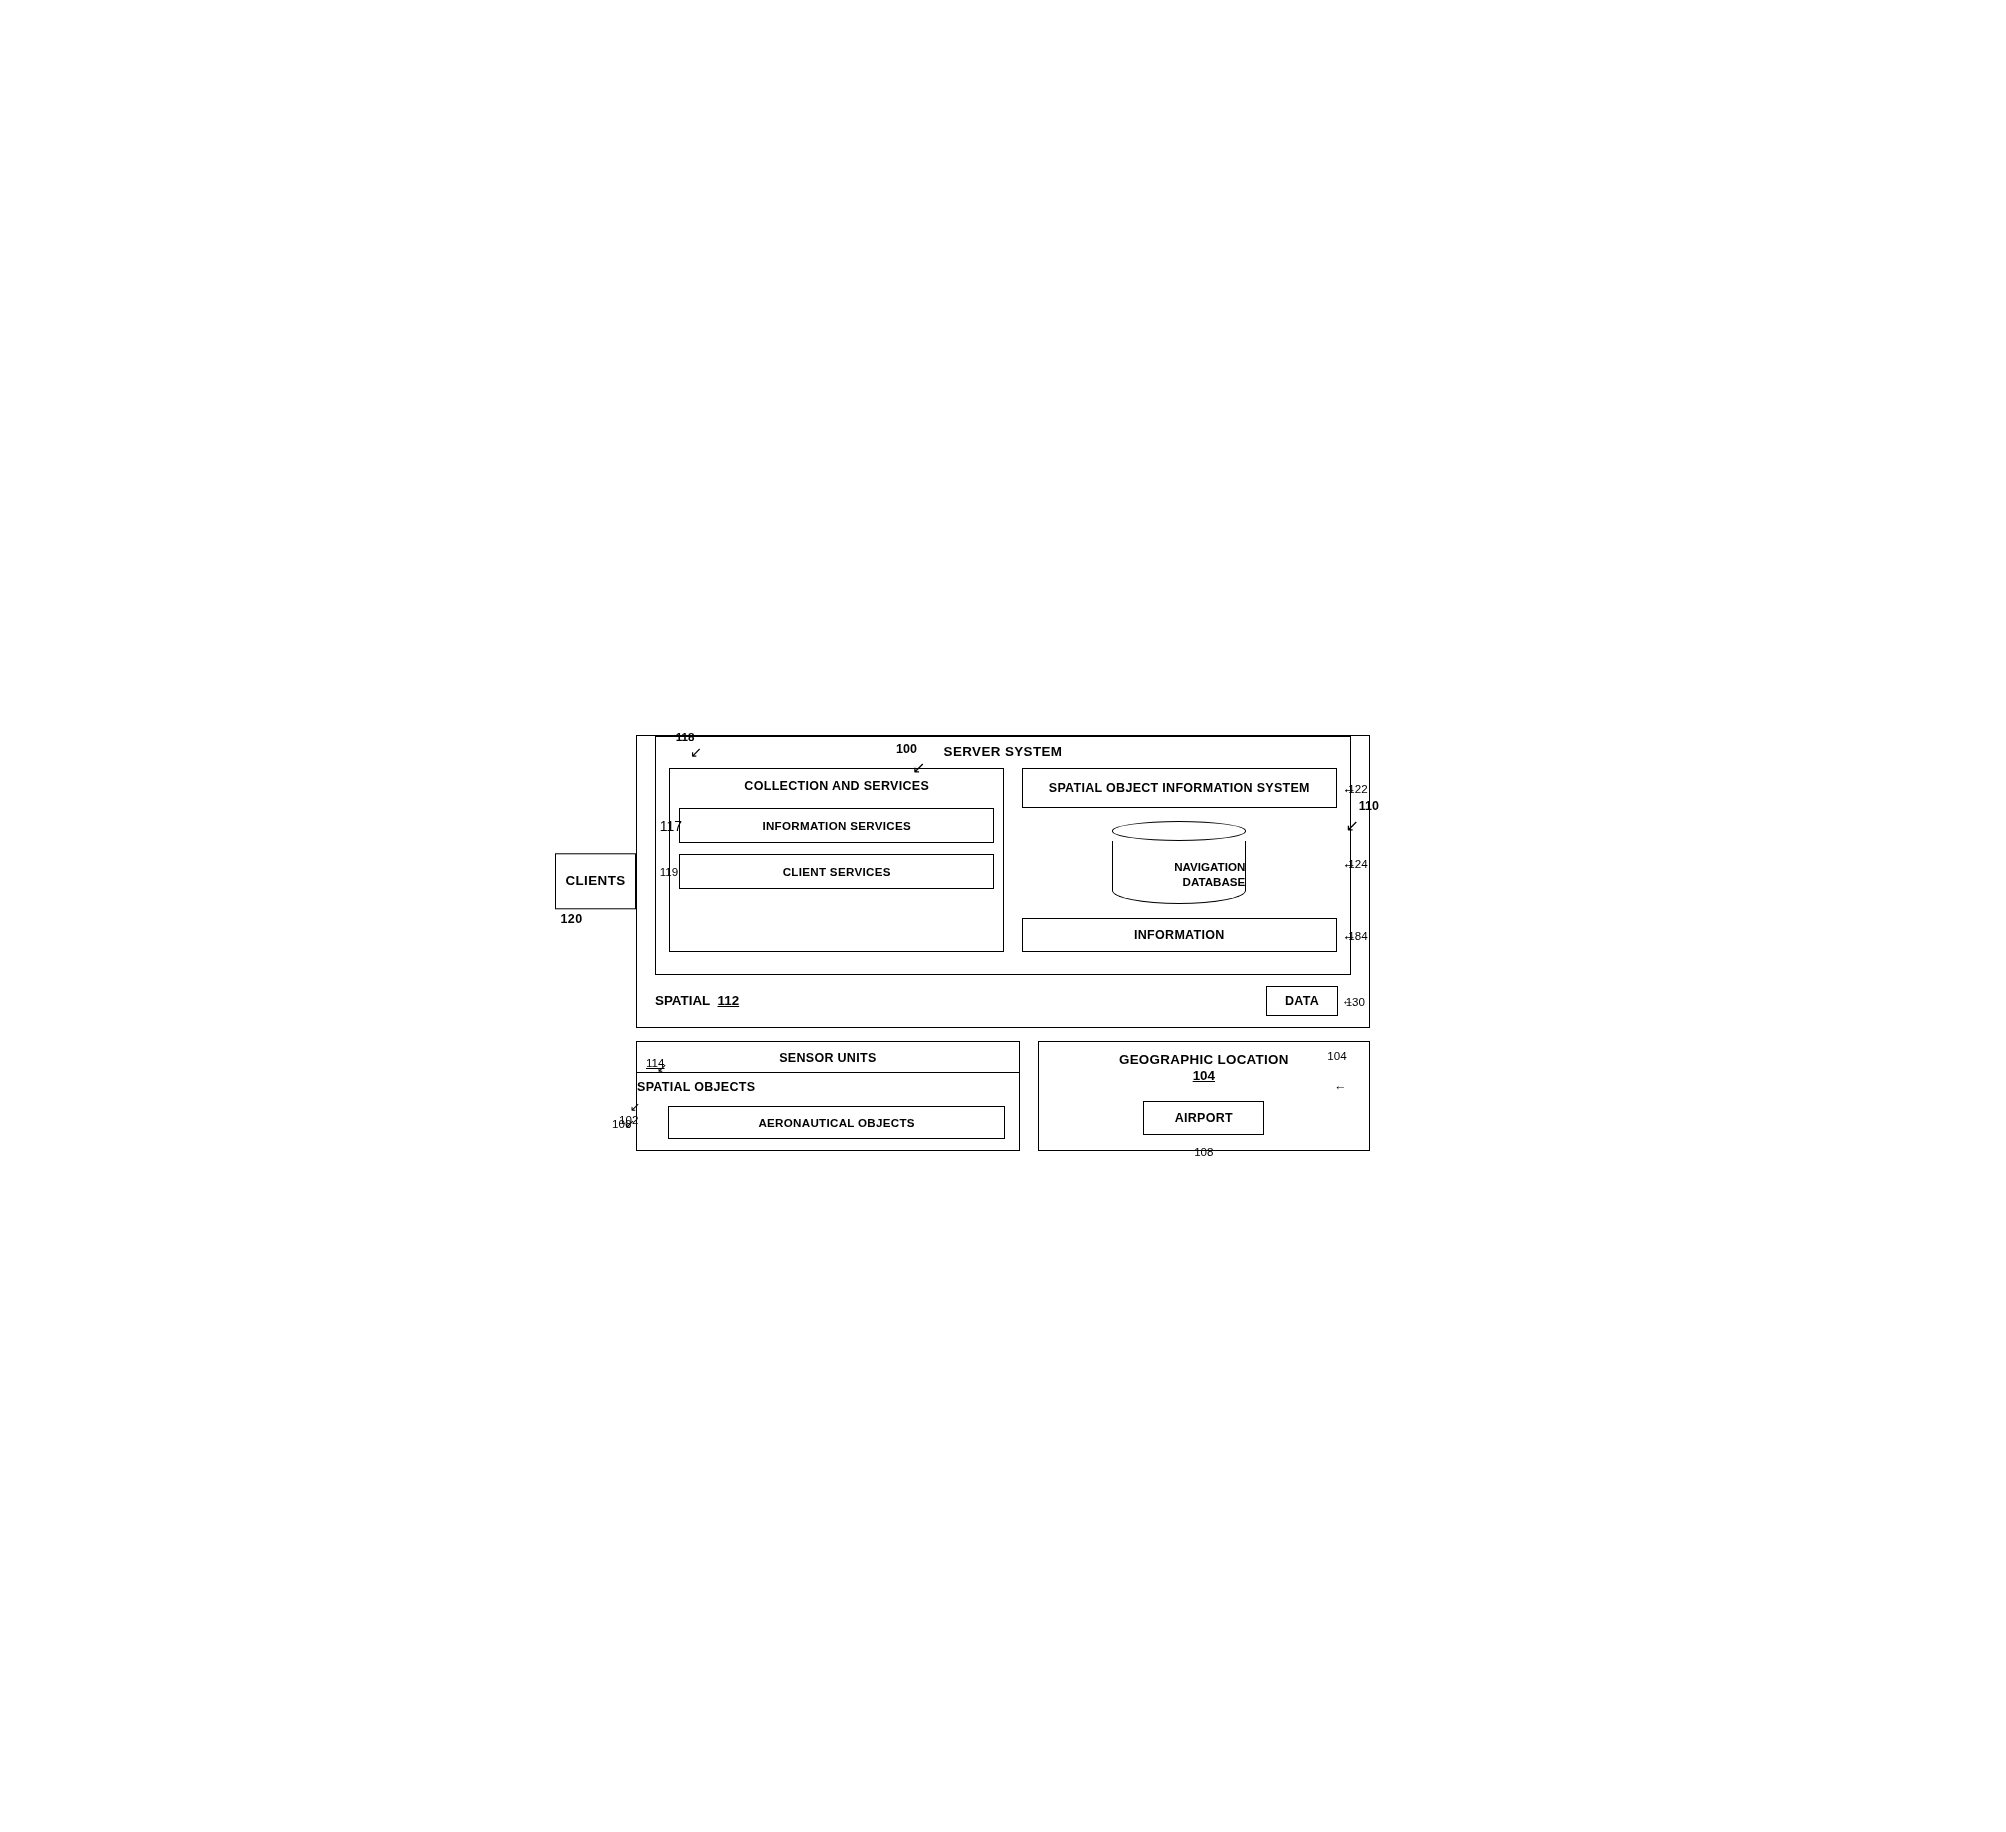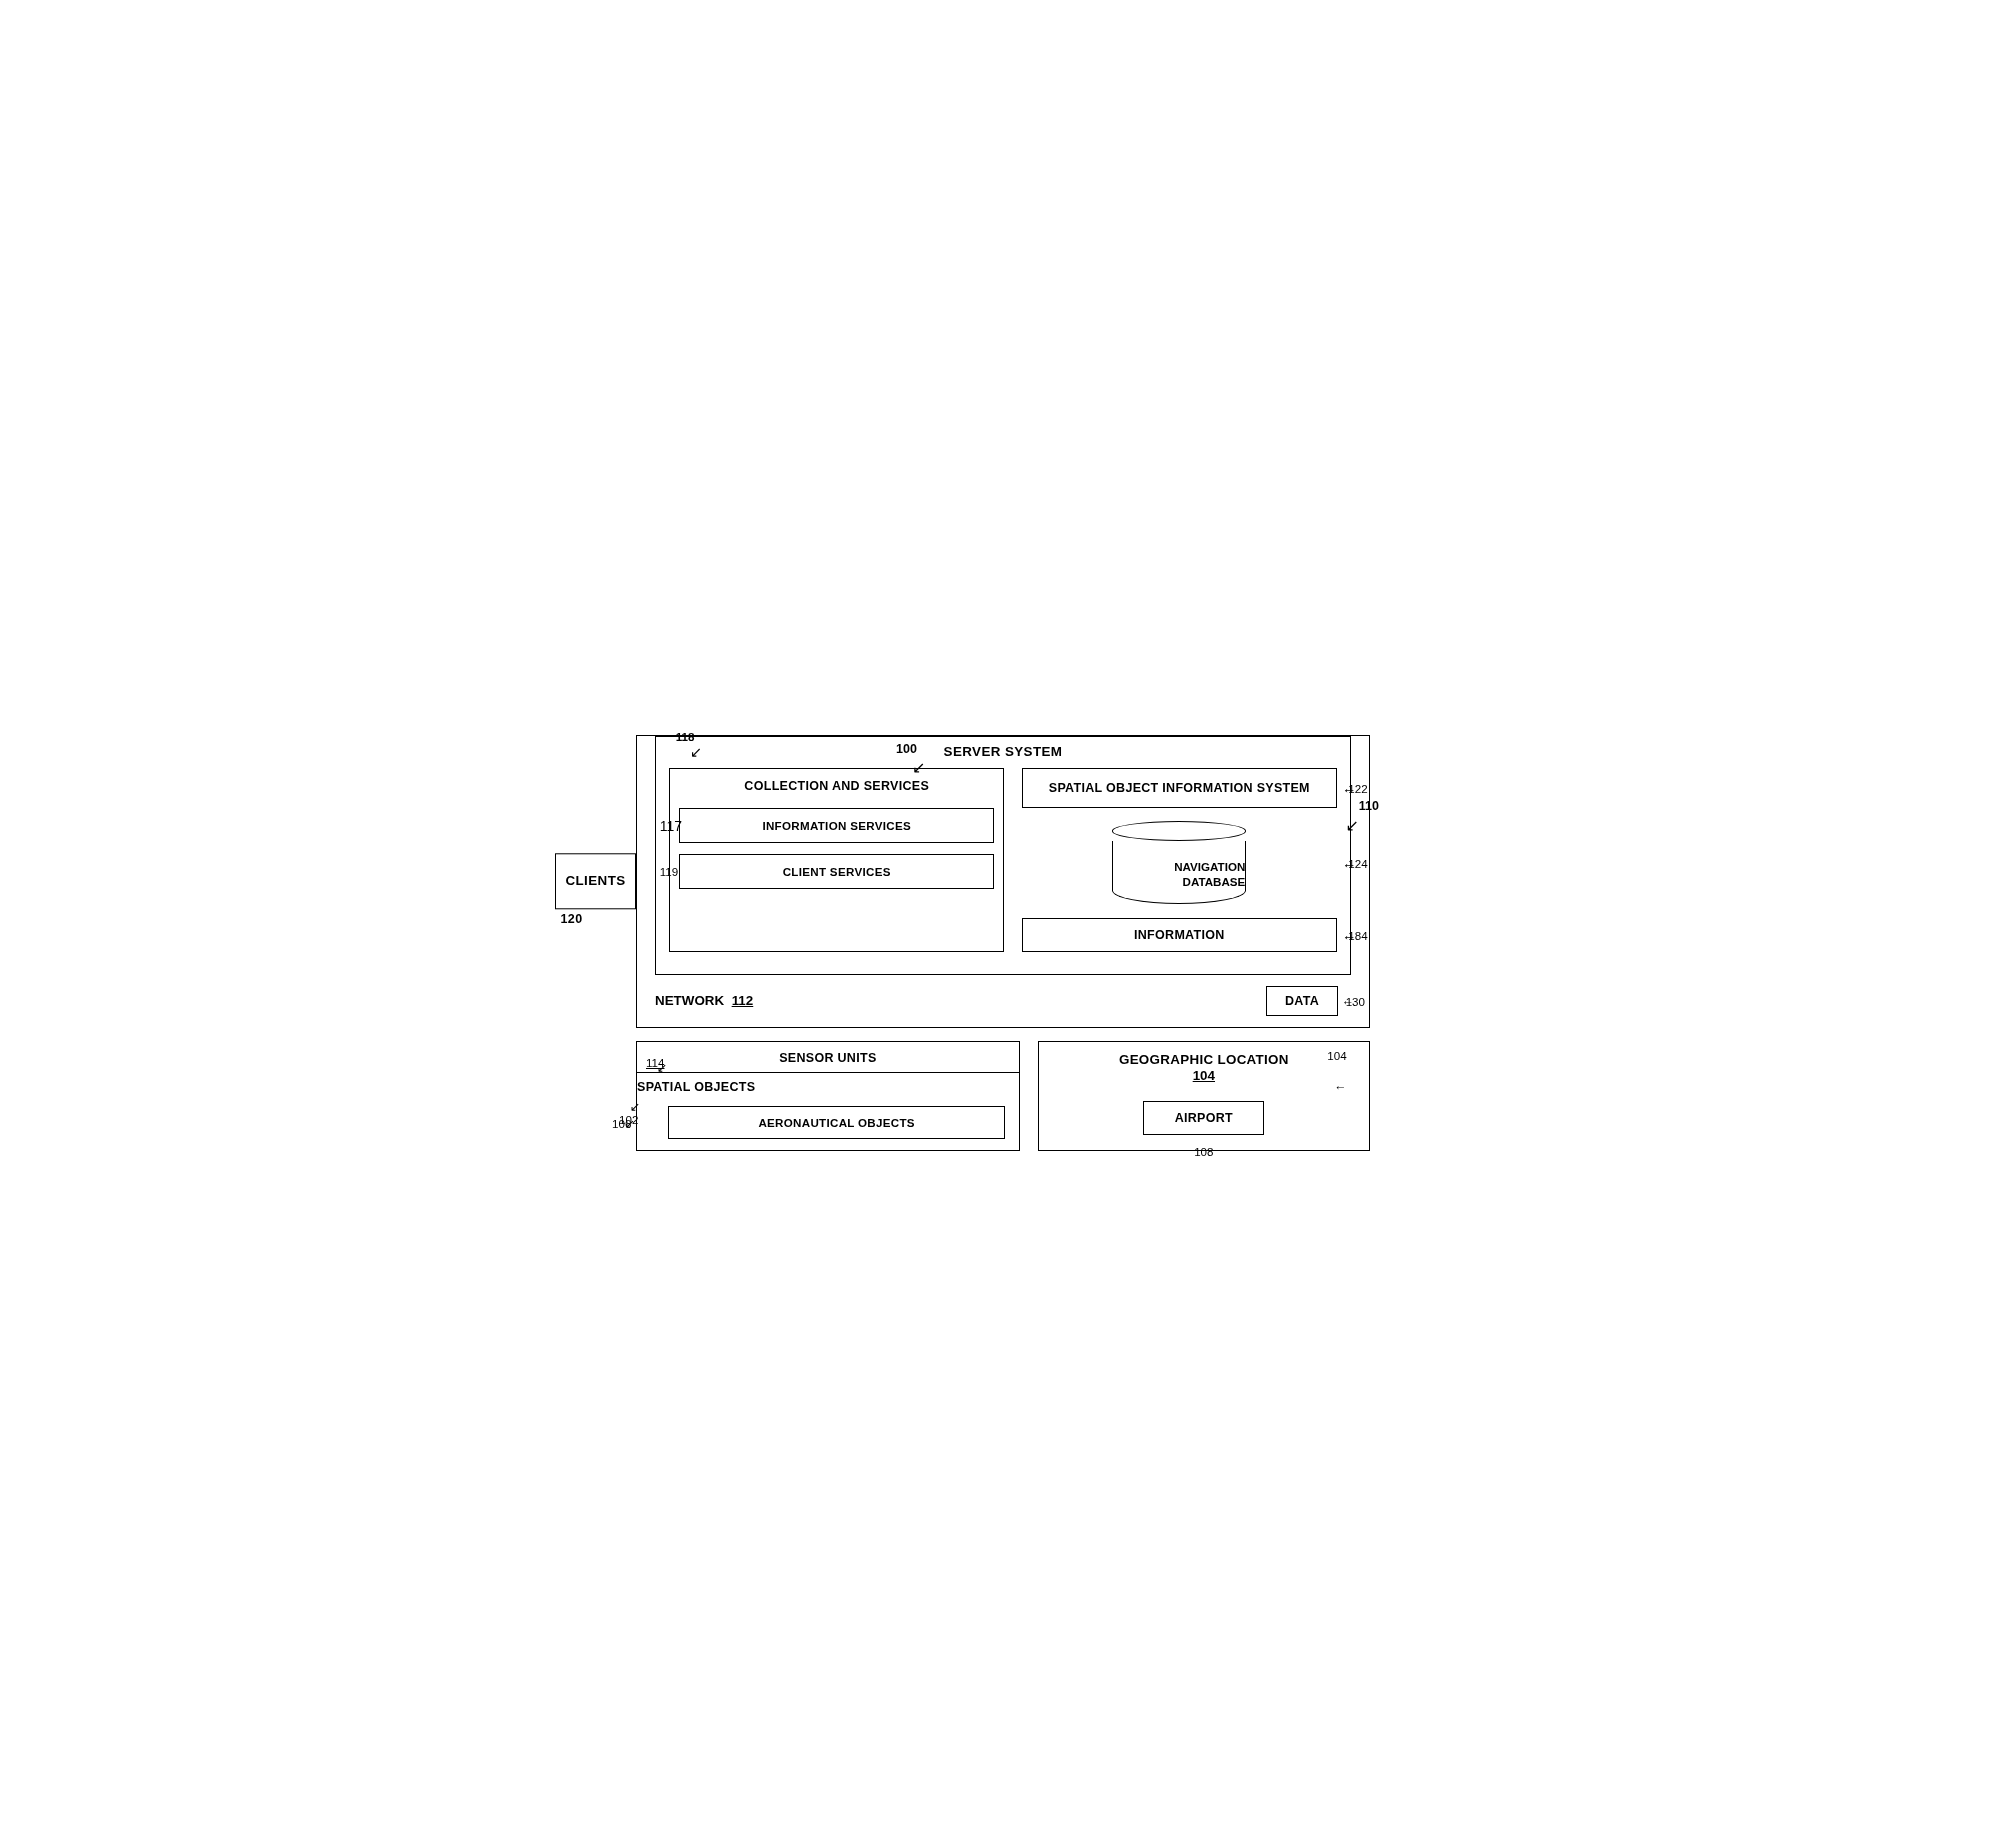--- a/index.html
+++ b/index.html
@@ -366,21 +366,21 @@
               <div style="position:absolute; right:-31px; top:50%; transform:translateY(-50%); font-size:11.6px;">184</div>
               <div style="position:absolute; right:-19.7px; top:50%; transform:translateY(-50%); font-size:14.3px;">←</div>
             </div>
 
           </div>
         </div>
       </div>
 
       <div class="network-area">
         <div class="ref-112">
-          <span>NETWORK</span>
+          <span>SPATIAL</span>
           &nbsp;<span class="underline">112</span>
         </div>
         <div style="position:relative;">
           <div class="data-box">
             <span>DATA</span>
           </div>
           <div style="position:absolute; right:-27px; top:50%; transform:translateY(-50%); font-size:11.6px;">130</div>
           <div style="position:absolute; right:-16px; top:50%; transform:translateY(-50%); font-size:12.5px;">←</div>
         </div>
       </div>

